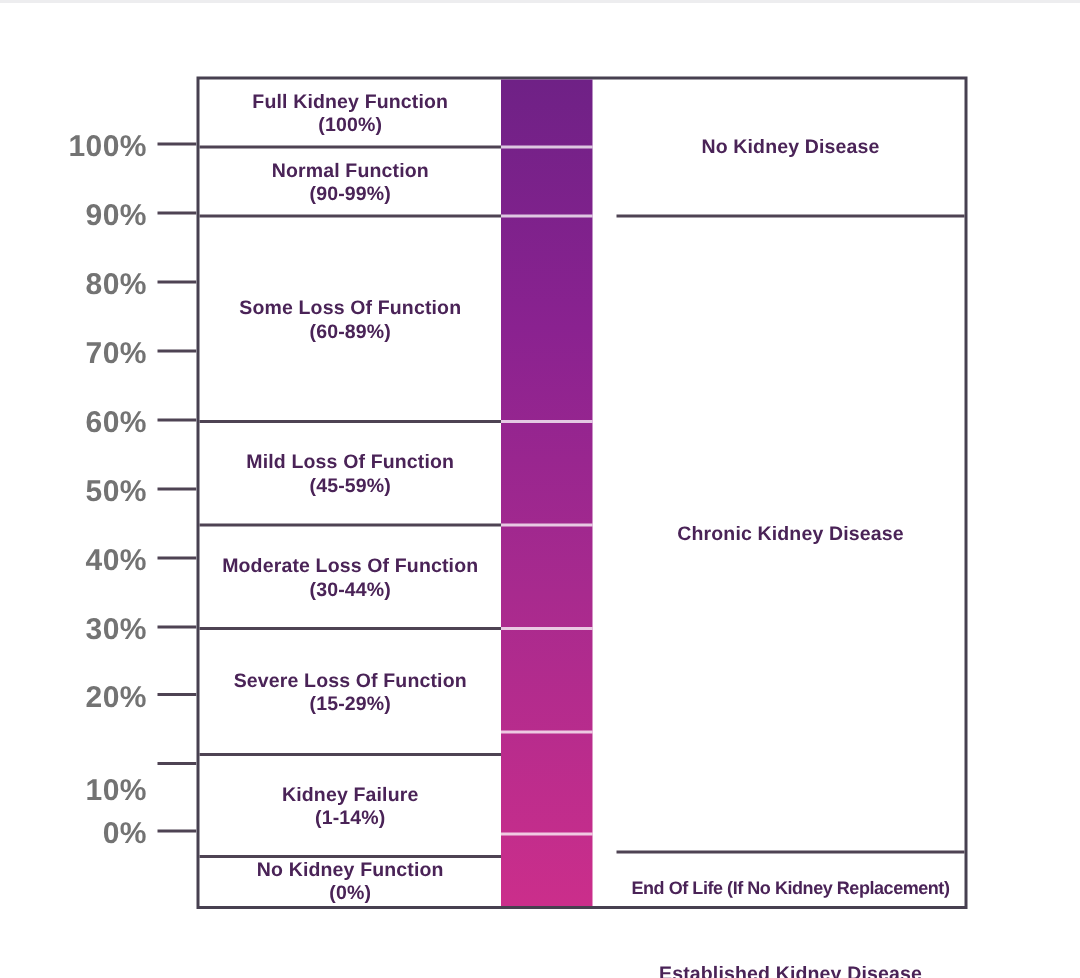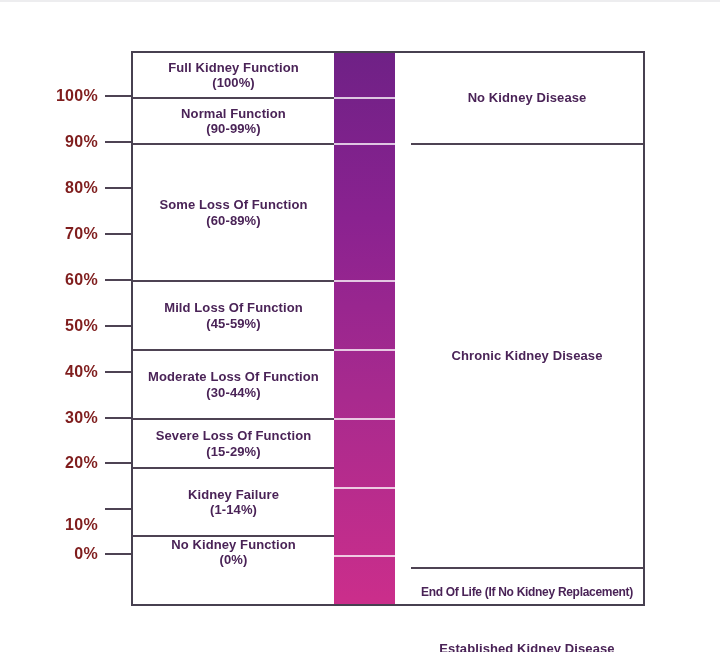--- a/index.html
+++ b/index.html
@@ -2,21 +2,21 @@
 <html><head>
 <meta charset="utf-8">
 <style>
   html,body{margin:0;padding:0;background:#ffffff;}
   .stage{position:relative;width:720px;height:652px;background:#ffffff;overflow:hidden;
          font-family:"Liberation Sans",sans-serif;}
   .topstrip{position:absolute;top:0;left:0;right:0;height:2px;background:#ededef;}
 
   
   .tick-label{position:absolute;left:28px;width:70px;text-align:right;
-              font-size:16px;font-weight:bold;color:#7f1d1d;letter-spacing:.3px;}
+              font-size:20px;font-weight:bold;color:#737373;letter-spacing:.3px;}
   .tick-dash{position:absolute;left:105px;width:26px;height:2px;background:#4e4353;}
 
   
   .frame{position:absolute;left:131px;top:51px;width:514px;height:555px;
          border:2px solid #474050;box-sizing:border-box;background:#ffffff;}
   .col{position:absolute;top:0;bottom:0;}
   .col-left{left:0;width:201px;}
   .col-bar{left:201px;width:61px;
            background:linear-gradient(180deg,#6f2186 0%,#8a2290 30%,#a82a8e 62%,#cb2e8b 100%);}
   .col-right{left:262px;right:0;margin-left:16px;}
@@ -86,21 +86,21 @@
         <span>(60-89%)</span>
       </div>
       <div class="sec" style="height:69px">
         <span>Mild Loss Of Function</span>
         <span>(45-59%)</span>
       </div>
       <div class="sec" style="height:69px">
         <span>Moderate Loss Of Function</span>
         <span>(30-44%)</span>
       </div>
-      <div class="sec" style="height:49px">
+      <div class="sec" style="height:84px">
         <span>Severe Loss Of Function</span>
         <span>(15-29%)</span>
       </div>
       <div class="sec" style="height:68px">
         <span>Kidney Failure</span>
         <span>(1-14%)</span>
       </div>
       <div class="sec no-border" style="height:30px">
         <span>No Kidney Function</span>
         <span>(0%)</span>

